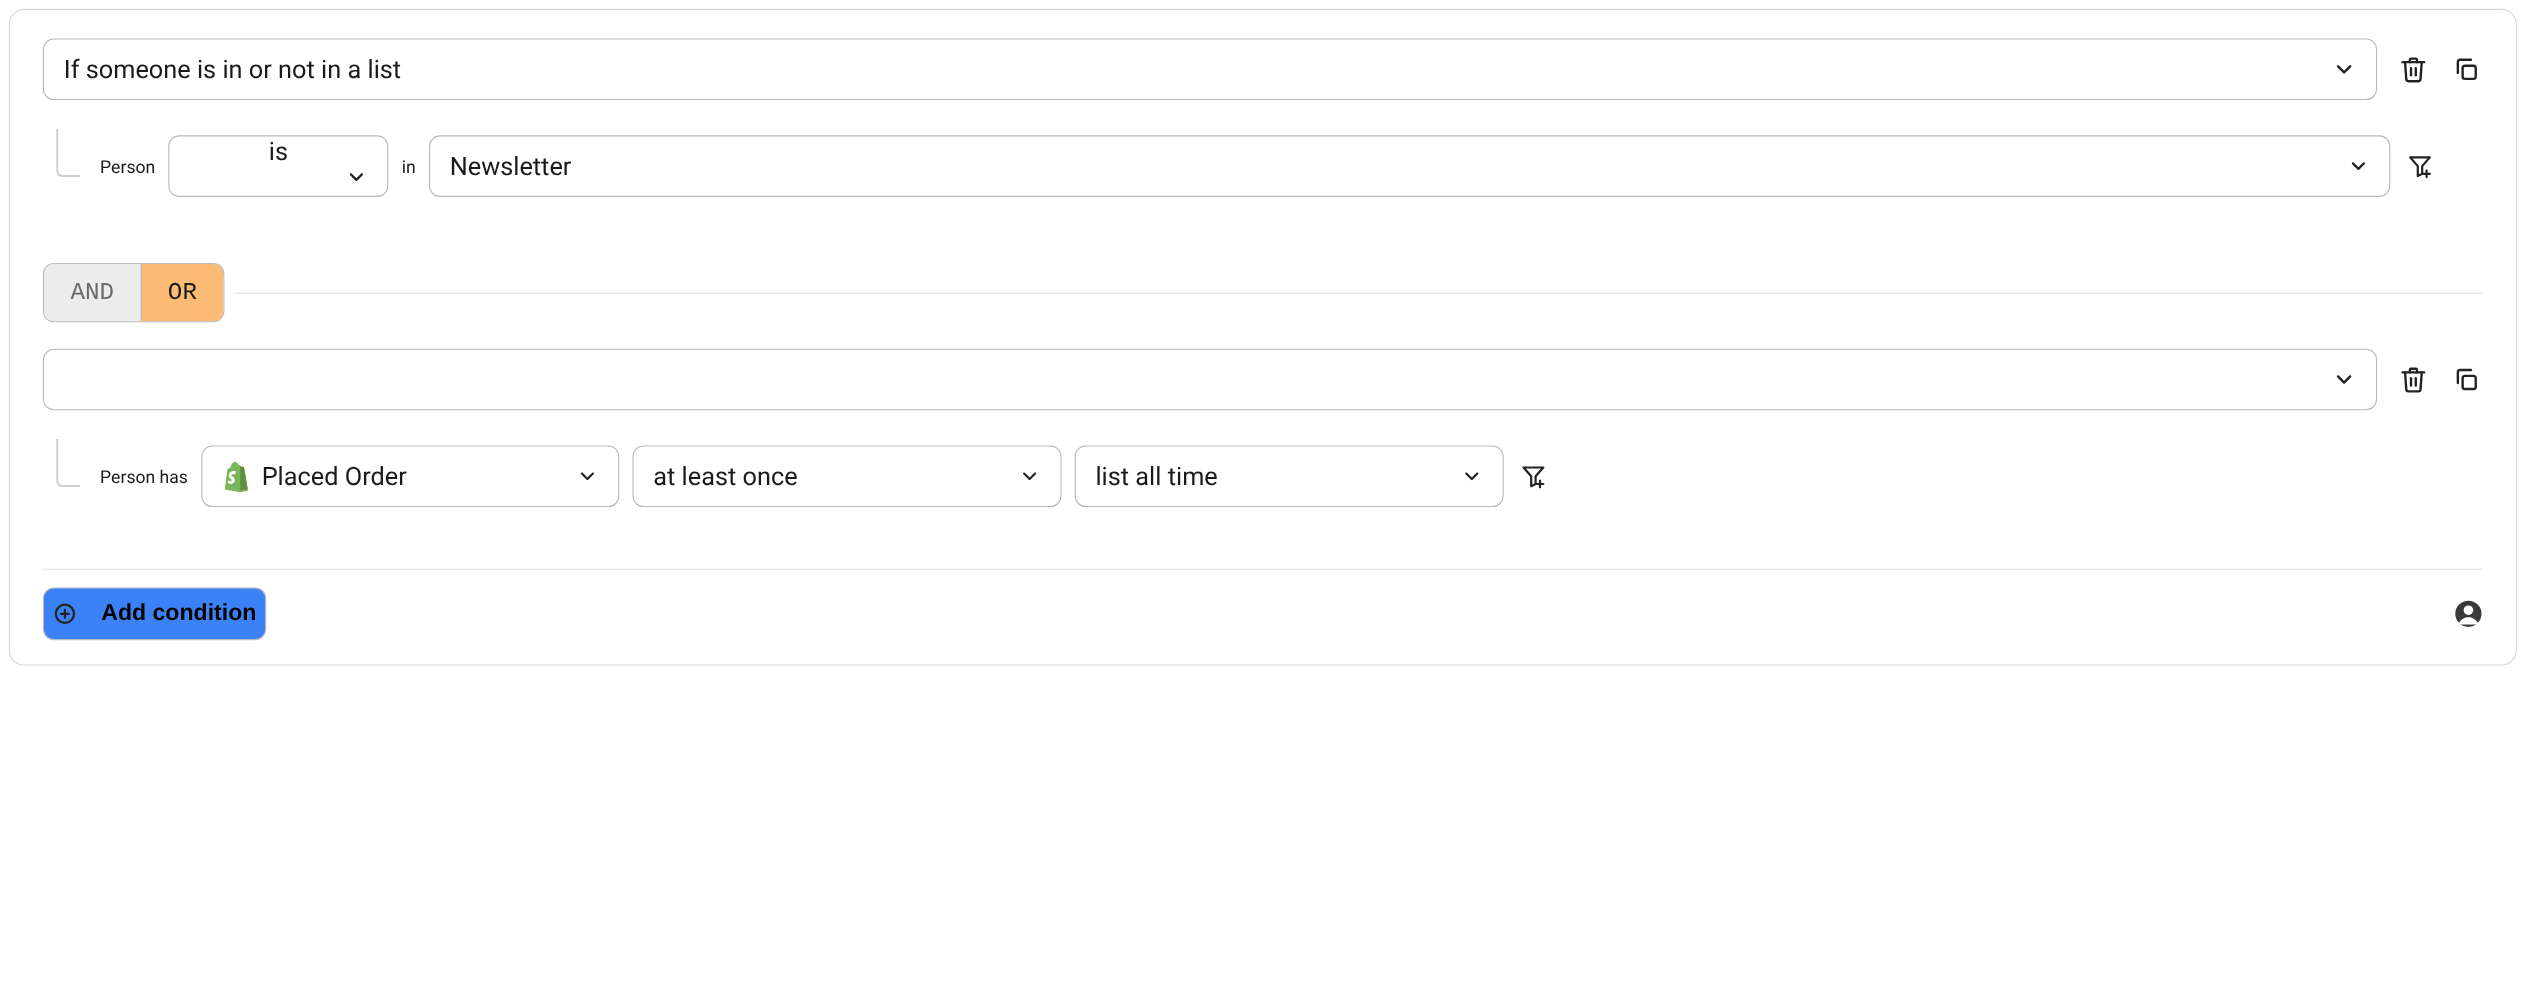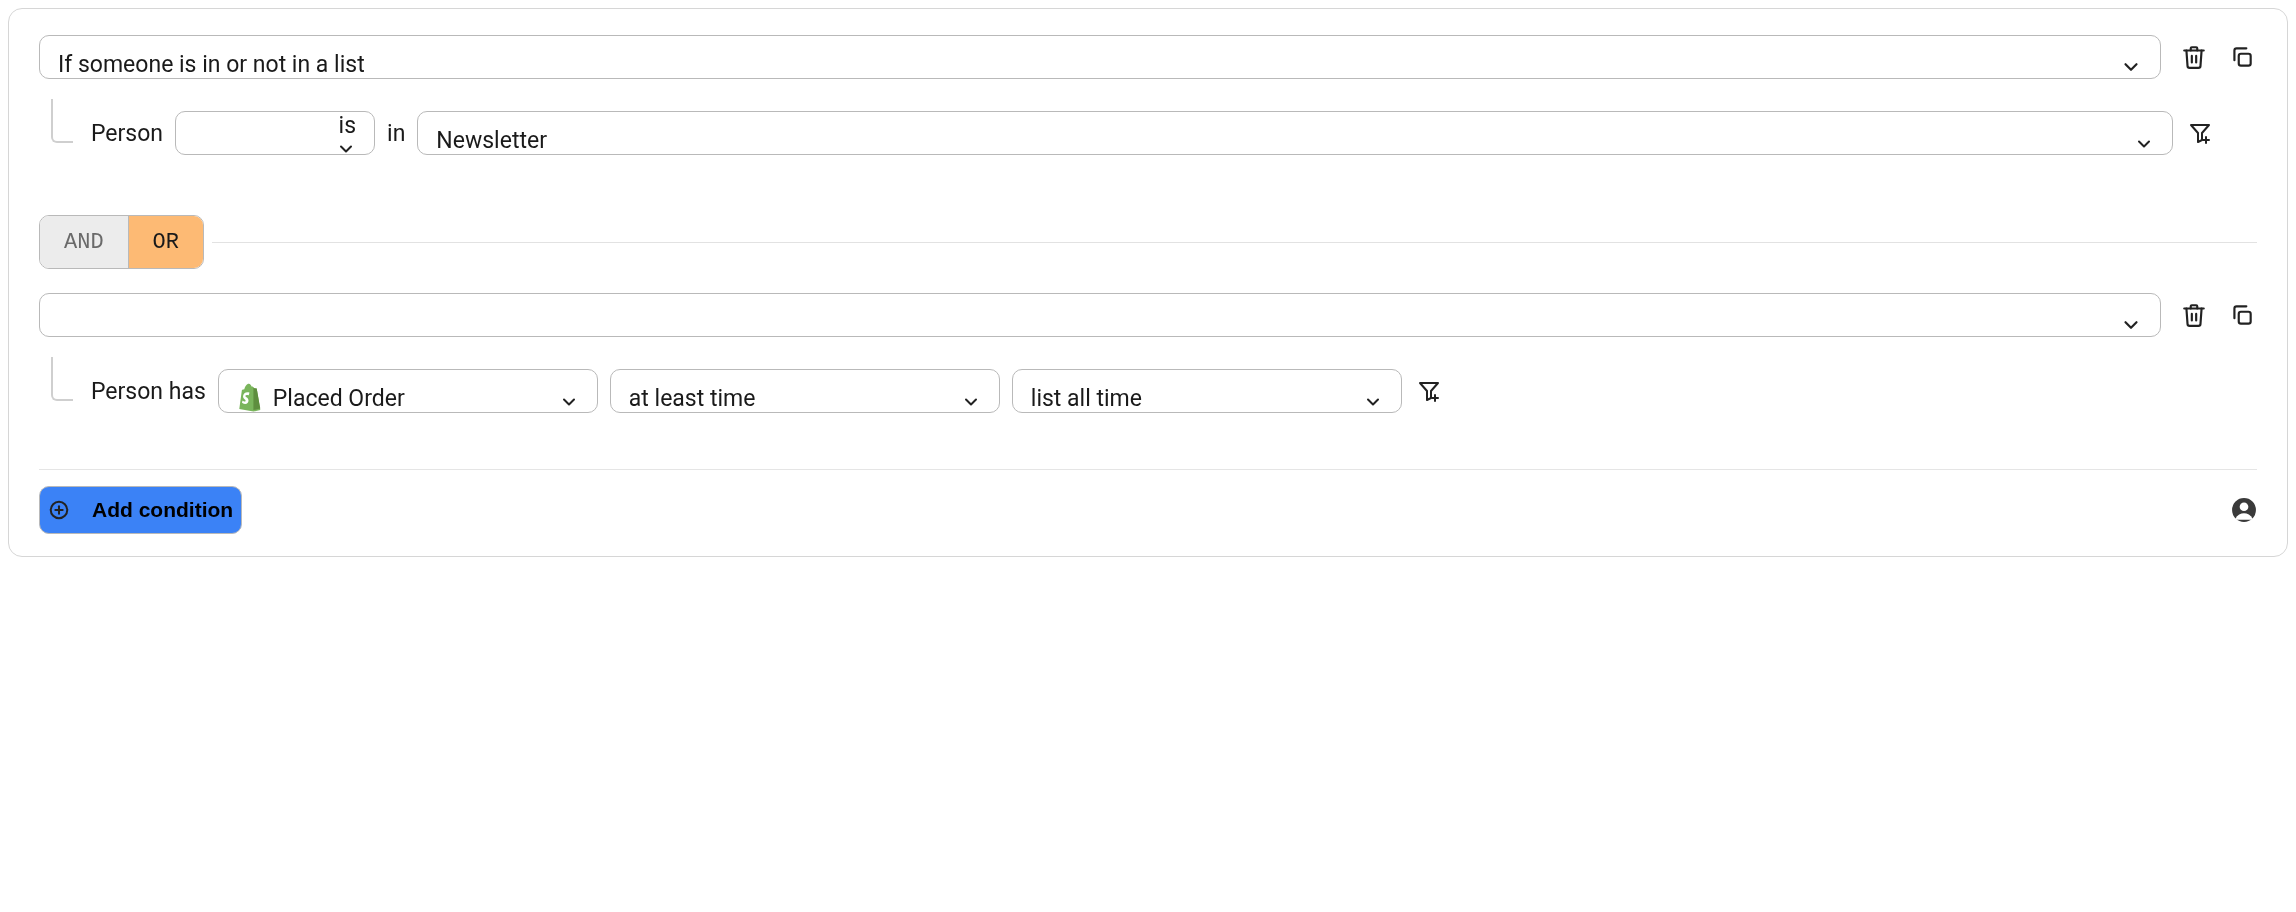--- a/index.html
+++ b/index.html
@@ -24,23 +24,23 @@
     display: flex;
     align-items: center;
     gap: 18px;
   }
   .select-wide {
     flex: 1;
   }
   .select {
     border: 1.5px solid #b9b9b9;
     border-radius: 10px;
-    height: 44px;
-    display: flex;
-    align-items: flex-end;
+    height: 56px;
+    display: flex;
+    align-items: center;
     padding: 0 18px;
     font-size: 23px;
     background: #fff;
     position: relative;
     cursor: pointer;
   }
   .select .chev {
     margin-left: auto;
   }
   .icon-btn {
@@ -63,21 +63,21 @@
     position: relative;
     top: -12px;
   }
   .sub-row {
     display: flex;
     align-items: center;
     gap: 12px;
     margin-top: 32px;
   }
   .label-text {
-    font-size: 23px;
+    font-size: 16px;
     color: #1a1a1a;
   }
   .sel-sm   { width: 200px; flex-direction: column; }
   .sel-med  { width: 380px; }
   .sel-lg   { flex: 1; }
   .sel-md2  { width: 390px; }
   .andor-row {
     display: flex;
     align-items: center;
     margin: 60px 0 24px 0;
@@ -260,21 +260,21 @@
             </svg>
         </span>
         <span>Placed Order</span>
         <span class="chev">
           <svg width="20" height="20" viewBox="0 0 24 24" fill="none" stroke="#222" stroke-width="2.4" stroke-linecap="round" stroke-linejoin="round">
               <polyline points="6 9 12 15 18 9"></polyline>
             </svg>
         </span>
       </div>
       <div class="select sel-md2">
-        <span>at least time</span>
+        <span>at least once</span>
         <span class="chev">
           <svg width="20" height="20" viewBox="0 0 24 24" fill="none" stroke="#222" stroke-width="2.4" stroke-linecap="round" stroke-linejoin="round">
               <polyline points="6 9 12 15 18 9"></polyline>
             </svg>
         </span>
       </div>
       <div class="select sel-md2">
         <span>list all time</span>
         <span class="chev">
           <svg width="20" height="20" viewBox="0 0 24 24" fill="none" stroke="#222" stroke-width="2.4" stroke-linecap="round" stroke-linejoin="round">

